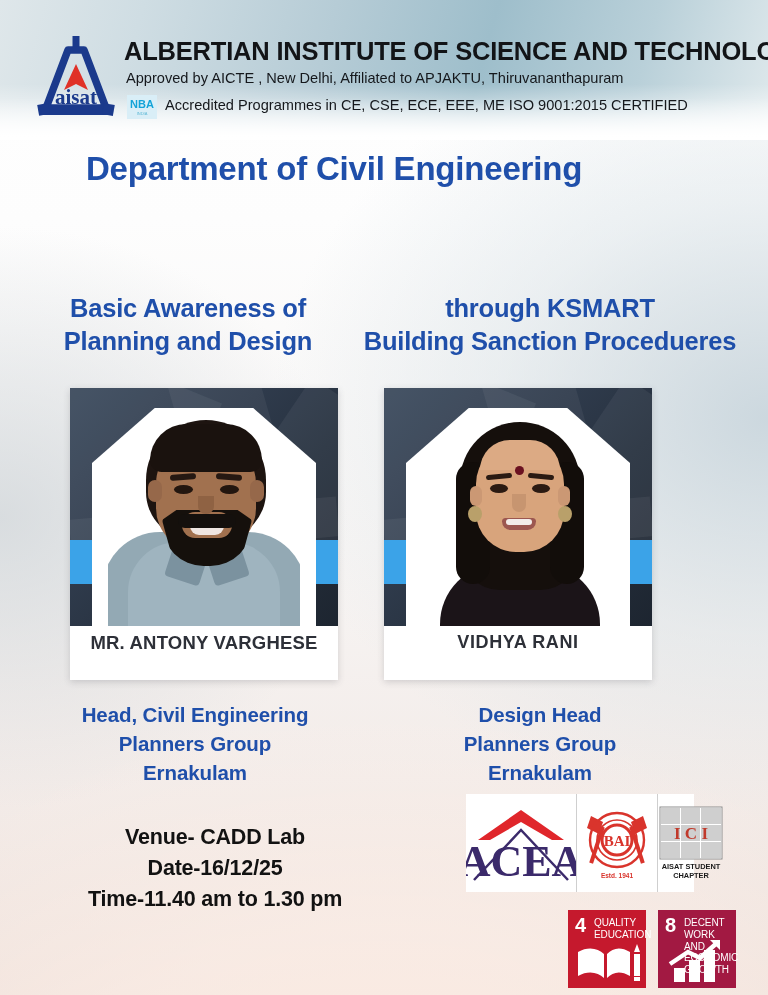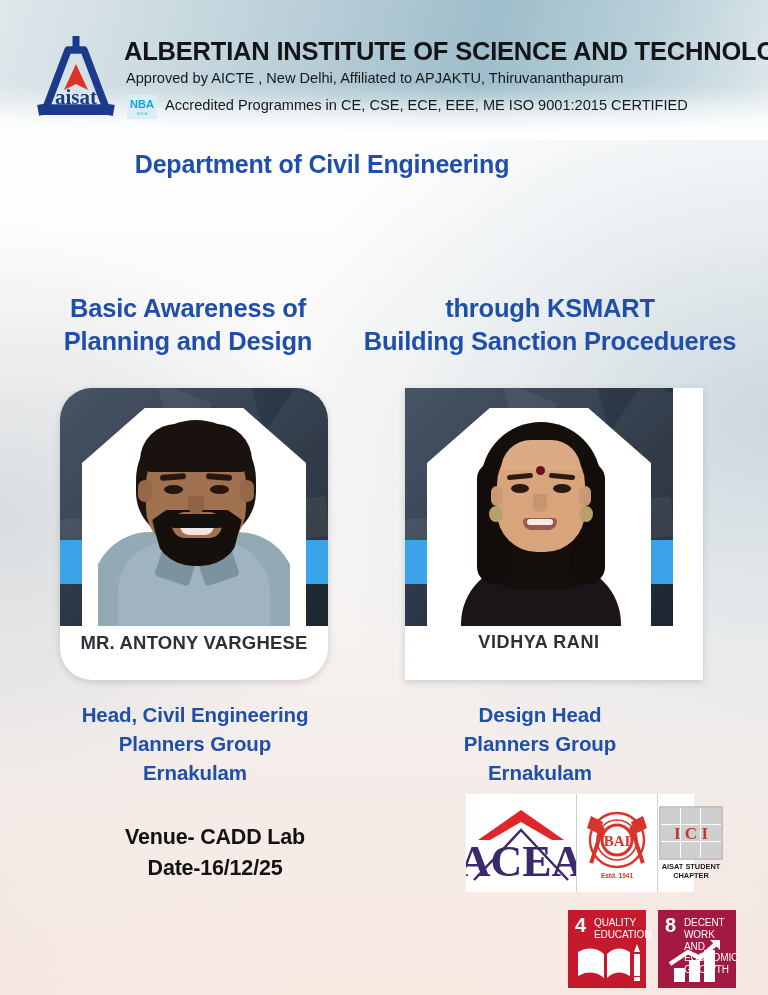--- a/index.html
+++ b/index.html
@@ -72,23 +72,23 @@
   .inst-accredited {
     position: absolute;
     left: 165px; top: 97px;
     font-size: 14.6px;
     color: #15181c;
     white-space: nowrap;
   }
   
   .dept-title {
     position: absolute;
-    left: 0; top: 150px; width: 644px;
-    text-align: center;
-    font-size: 25px;
+    left: 12px; top: 150px; width: 644px;
+    text-align: center;
+    font-size: 33px;
     font-weight: bold;
     color: #1f4faa;
     letter-spacing: -0.2px;
   }
   .program-title {
     position: absolute;
     left: 0; top: 206px; width: 768px;
     text-align: center;
     font-size: 26.5px;
     font-weight: bold;
@@ -111,22 +111,22 @@
   
   .card {
     position: absolute;
     top: 388px;
     width: 268px;
     height: 292px;
     background: #ffffff;
     box-shadow: 0 2px 7px rgba(60,60,70,0.20);
     overflow: hidden;
   }
-  .card-left  { left: 60px; border-radius: 32px; }
-  .card-right { left: 405px; padding-left: 30px; }
+  .card-left  { left: 70px; }
+  .card-right { left: 384px; }
 
   .card-photo {
     position: absolute;
     left: 0; top: 0;
     width: 268px; height: 238px;
     overflow: hidden;
   }
   .card-bg {
     position: absolute; inset: 0;
     background: linear-gradient(135deg, #3c4a5d 0%, #2f3b4c 38%, #27313f 62%, #1d2530 100%);
@@ -404,20 +404,21 @@
   </div>
   <div class="designation desig-right">
     <div>Design Head</div>
     <div>Planners Group</div>
     <div>Ernakulam</div>
   </div>
 
   <div class="venue-block">
     <div>Venue- CADD Lab</div>
     <div>Date-16/12/25</div>
+    <div>Time-11.40 am to 1.30 pm</div>
   </div>
 
   <div class="logo-strip">
 
     <div class="logo-cell cell-acea">
       <svg width="110" height="86" viewBox="0 0 110 86">
         <path d="M12 40 L55 10 L98 40 L86 40 L55 22 L24 40 Z" fill="#e0262b"></path>
         <text x="55" y="76" font-family="'Liberation Serif', serif" font-size="44" font-weight="bold" fill="#3b2a6b" text-anchor="middle">ACEA</text>
         <path d="M8 80 L55 30 L102 80" stroke="#3b2a6b" stroke-width="2.5" fill="none"></path>
       </svg>

